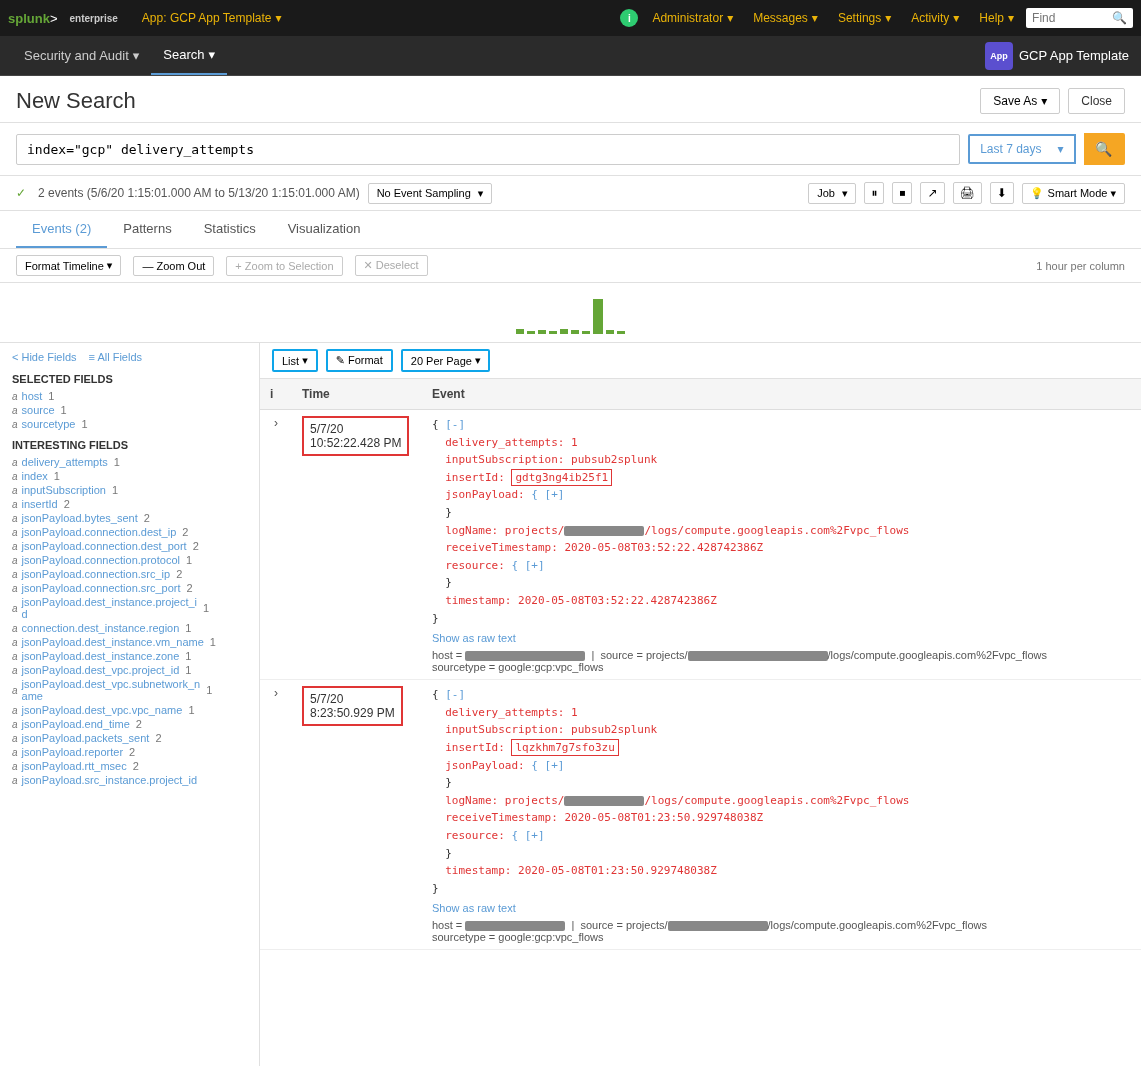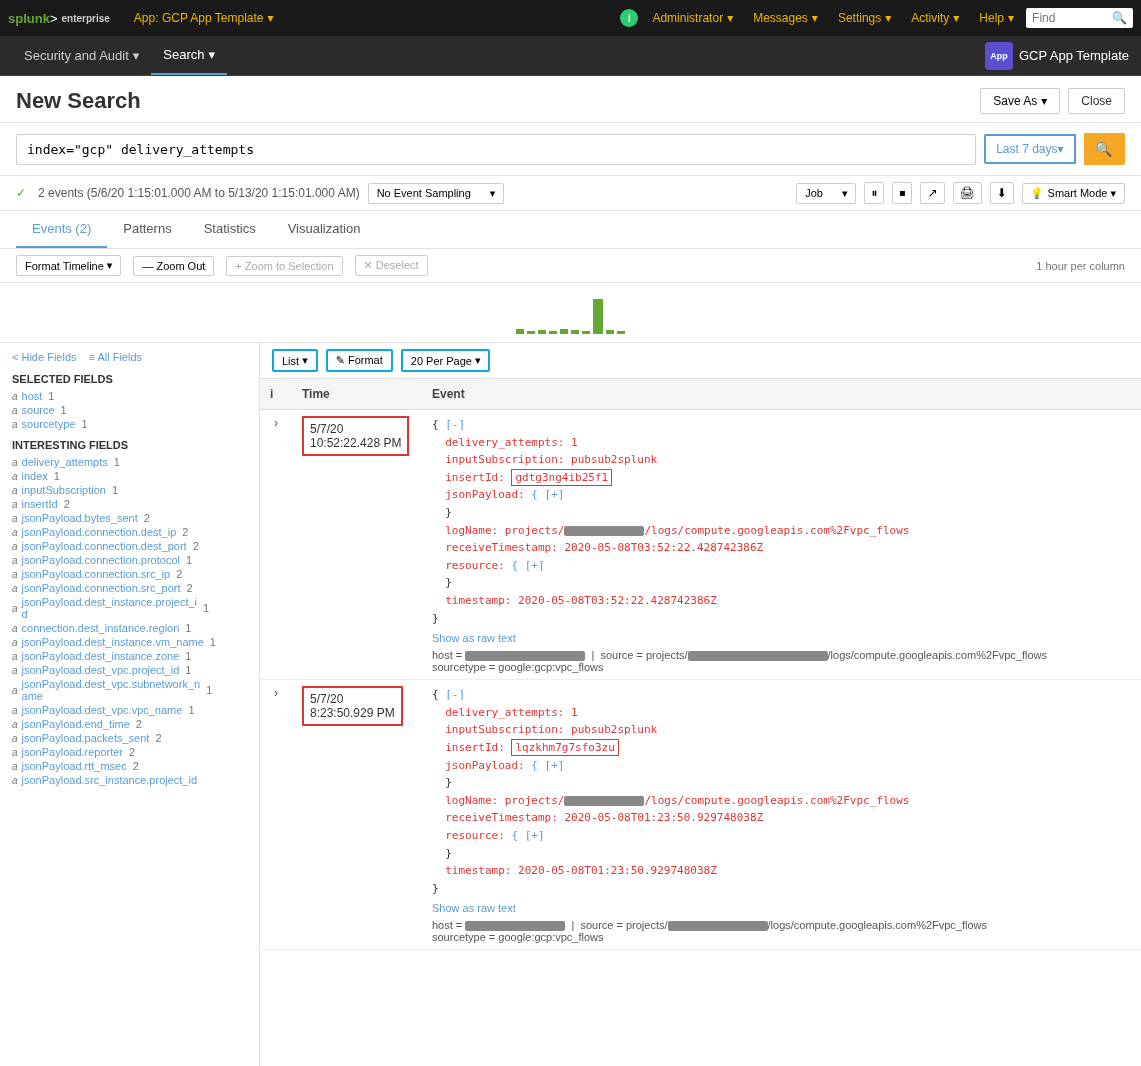--- a/index.html
+++ b/index.html
@@ -78,21 +78,21 @@
     
     .page-header {
       background: #fff;
       padding: 12px 16px 8px;
       display: flex;
       align-items: center;
       border-bottom: 1px solid #e0e0e0;
     }
     .page-title {
       font-size: 22px;
-      font-weight: 700;
+      font-weight: 400;
       color: #333;
       flex: 1;
     }
     .header-actions {
       display: flex; align-items: flex-end; gap: 8px;
     }
     .btn {
       padding: 5px 12px;
       font-size: 12px;
       border: 1px solid #ccc;
@@ -122,21 +122,21 @@
       border-radius: 2px;
     }
     .time-range-btn {
       padding: 6px 10px;
       border: 2px solid #5b9bd5;
       background: #fff;
       color: #5b9bd5;
       font-size: 12px;
       cursor: pointer;
       border-radius: 2px 0 0 2px;
-      display: flex; align-items: center; gap: 0;
+      display: flex; align-items: center; gap: 16px;
       white-space: nowrap;
     }
     .search-btn {
       padding: 8px 12px;
       background: #f5a623;
       border: none;
       cursor: pointer;
       border-radius: 0 2px 2px 0;
       color: #fff;
       font-size: 14px;
@@ -156,21 +156,21 @@
     }
     .status-check { color: #65a637; margin-right: 4px; }
     .status-spacer { flex: 1; }
     .status-btn {
       padding: 3px 8px;
       border: 1px solid #ccc;
       background: #fff;
       font-size: 11px;
       cursor: pointer;
       border-radius: 2px;
-      display: flex; align-items: center; gap: 19px;
+      display: flex; align-items: center; gap: 7px;
     }
     .status-icon-btn {
       padding: 3px 6px;
       border: 1px solid #ccc;
       background: #fff;
       font-size: 12px;
       cursor: pointer;
       border-radius: 2px;
     }
     .smart-mode-btn {
@@ -403,21 +403,21 @@
     ::-webkit-scrollbar-track { background: #f5f5f5; }
     ::-webkit-scrollbar-thumb { background: #ccc; border-radius: 3px; }
   </style>
 </head>
 <body>
 
 <div class="top-nav">
   <div class="splunk-logo">
     <span style="color:#65a637">splunk</span>
       <span style="color:#fff;font-weight:300">&gt;</span>
-      <span style="color:#ccc;font-size:10px;margin-left:4px">enterprise</span>
+      <span style="color:#ccc;font-size:10px;margin-left:12px">enterprise</span>
   </div>
   <div class="nav-dropdown">
     <span>App: GCP App Template</span>
     <span>▾</span>
   </div>
   <div class="nav-spacer"></div>
   <div class="nav-info-icon">i</div>
   <div class="nav-dropdown">
     <span>Administrator</span>
     <span>▾</span>

